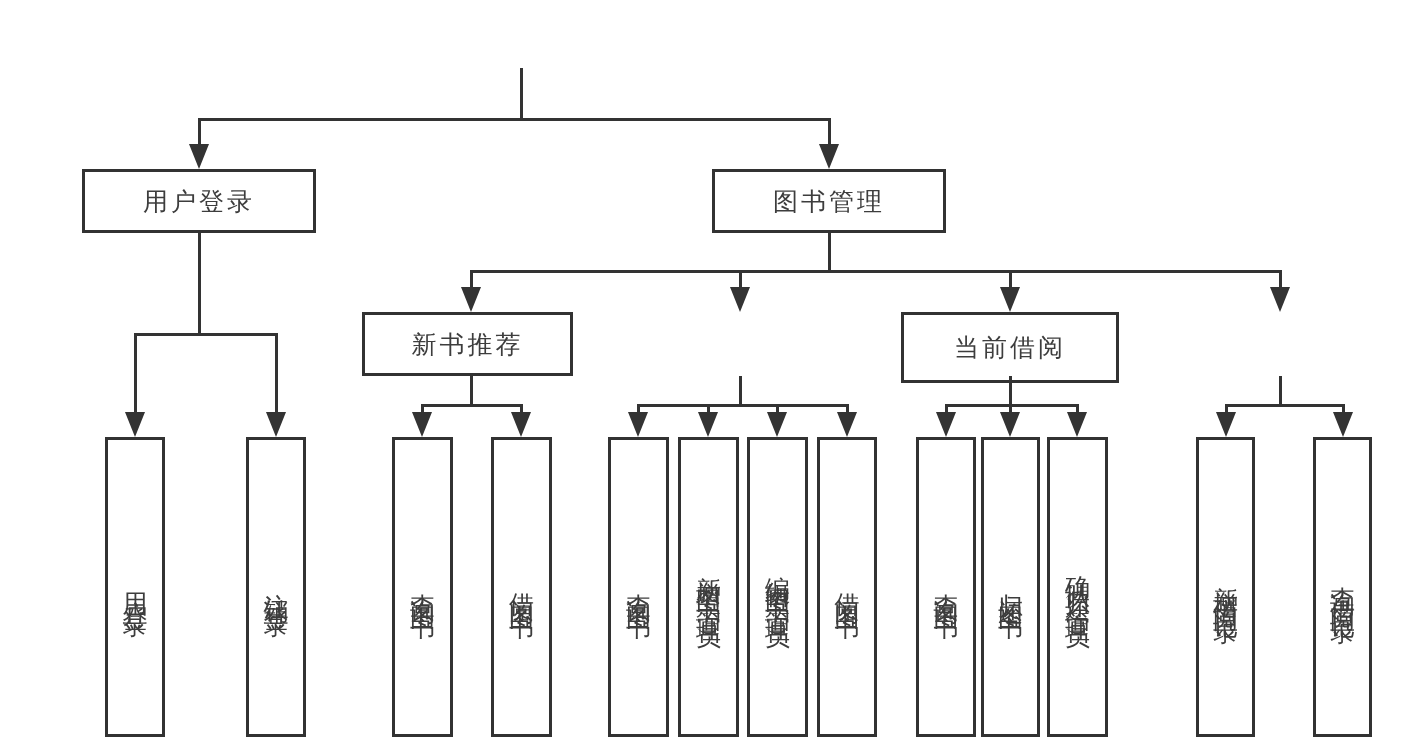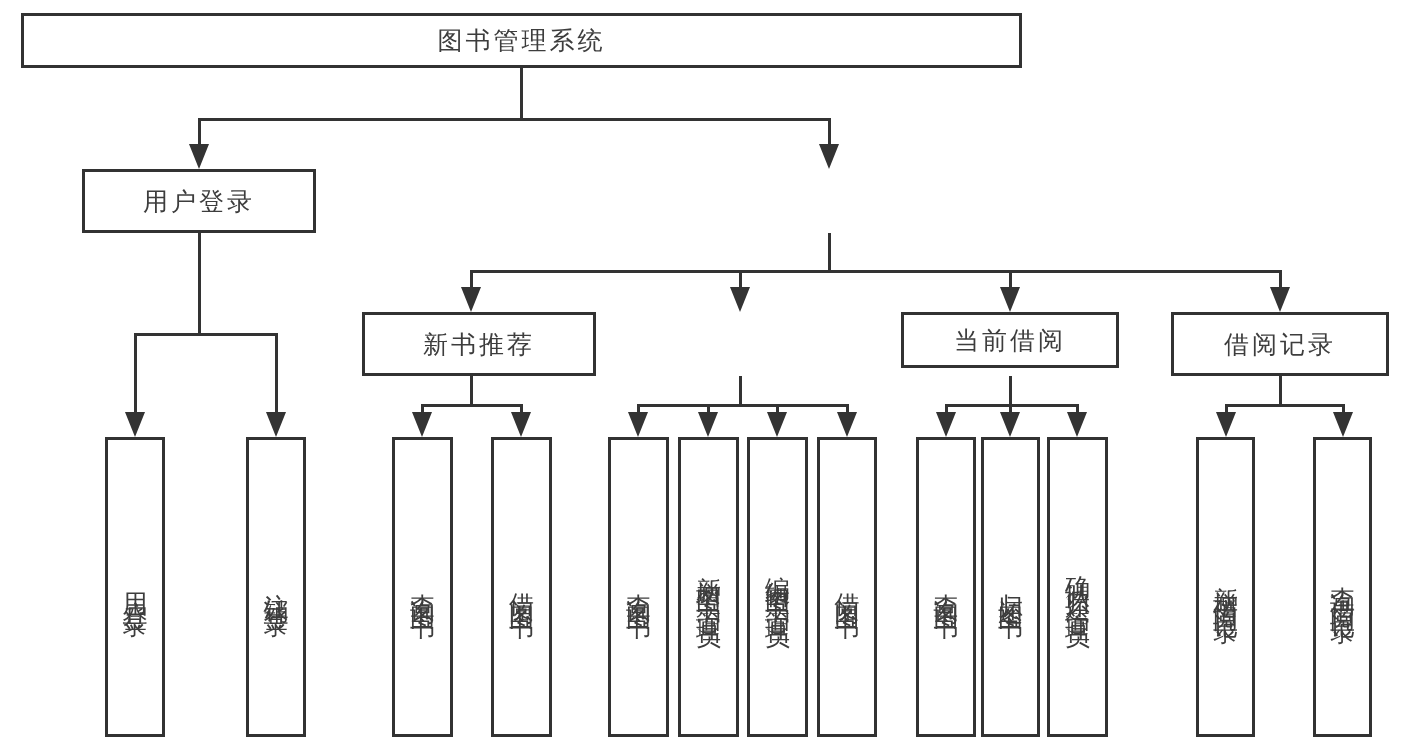--- a/index.html
+++ b/index.html
@@ -50,61 +50,58 @@
     text-shadow:2px 2px 0 #f2b8b8;
     white-space:nowrap;
     z-index:10;
   }
 </style>
 </head>
 <body>
 
 <div id="stage">
 
-  <div class="box hbox" style="left:21px;top:13px;width:1001px;height:55px;">
-    <span>图书管理系统</span>
-  </div>
 
   <div class="vline" style="left:520px;top:68px;height:52px;"></div>
   <div class="hline" style="left:198px;top:118px;width:632px;"></div>
   <div class="vline" style="left:198px;top:118px;height:30px;"></div>
   <div class="vline" style="left:828px;top:118px;height:30px;"></div>
   <div class="arrow" style="left:189px;top:144px;"></div>
   <div class="arrow" style="left:819px;top:144px;"></div>
 
   <div class="box hbox" style="left:82px;top:169px;width:234px;height:64px;">
     <span>用户登录</span>
+  </div>
+  <div class="box hbox" style="left:712px;top:169px;width:234px;height:64px;">
+    <span>图书管理</span>
   </div>
 
   <div class="vline" style="left:198px;top:233px;height:102px;"></div>
   <div class="hline" style="left:134px;top:333px;width:143px;"></div>
   <div class="vline" style="left:134px;top:333px;height:81px;"></div>
   <div class="vline" style="left:275px;top:333px;height:81px;"></div>
   <div class="arrow" style="left:125px;top:412px;"></div>
   <div class="arrow" style="left:266px;top:412px;"></div>
 
   <div class="vline" style="left:828px;top:233px;height:39px;"></div>
   <div class="hline" style="left:470px;top:270px;width:811px;"></div>
   <div class="vline" style="left:470px;top:270px;height:19px;"></div>
   <div class="vline" style="left:739px;top:270px;height:19px;"></div>
   <div class="vline" style="left:1009px;top:270px;height:19px;"></div>
   <div class="vline" style="left:1279px;top:270px;height:19px;"></div>
   <div class="arrow" style="left:461px;top:287px;"></div>
   <div class="arrow" style="left:730px;top:287px;"></div>
   <div class="arrow" style="left:1000px;top:287px;"></div>
   <div class="arrow" style="left:1270px;top:287px;"></div>
 
-  <div class="box hbox" style="left:362px;top:312px;width:234px;height:64px;">
+  <div class="box hbox" style="left:362px;top:312px;width:211px;height:64px;">
     <span>新书推荐</span>
   </div>
-  <div class="box hbox" style="left:901px;top:312px;width:218px;height:56px;">
+  <div class="box hbox" style="left:901px;top:312px;width:218px;height:71px;">
     <span>当前借阅</span>
-  </div>
-  <div class="box hbox" style="left:1171px;top:312px;width:218px;height:64px;">
-    <span>借阅记录</span>
   </div>
 
   <div class="vline" style="left:470px;top:376px;height:30px;"></div>
   <div class="vline" style="left:739px;top:376px;height:30px;"></div>
   <div class="vline" style="left:1009px;top:376px;height:30px;"></div>
   <div class="vline" style="left:1279px;top:376px;height:30px;"></div>
 
   <div class="hline" style="left:421px;top:404px;width:101px;"></div>
   <div class="hline" style="left:637px;top:404px;width:211px;"></div>
   <div class="hline" style="left:945px;top:404px;width:133px;"></div>

